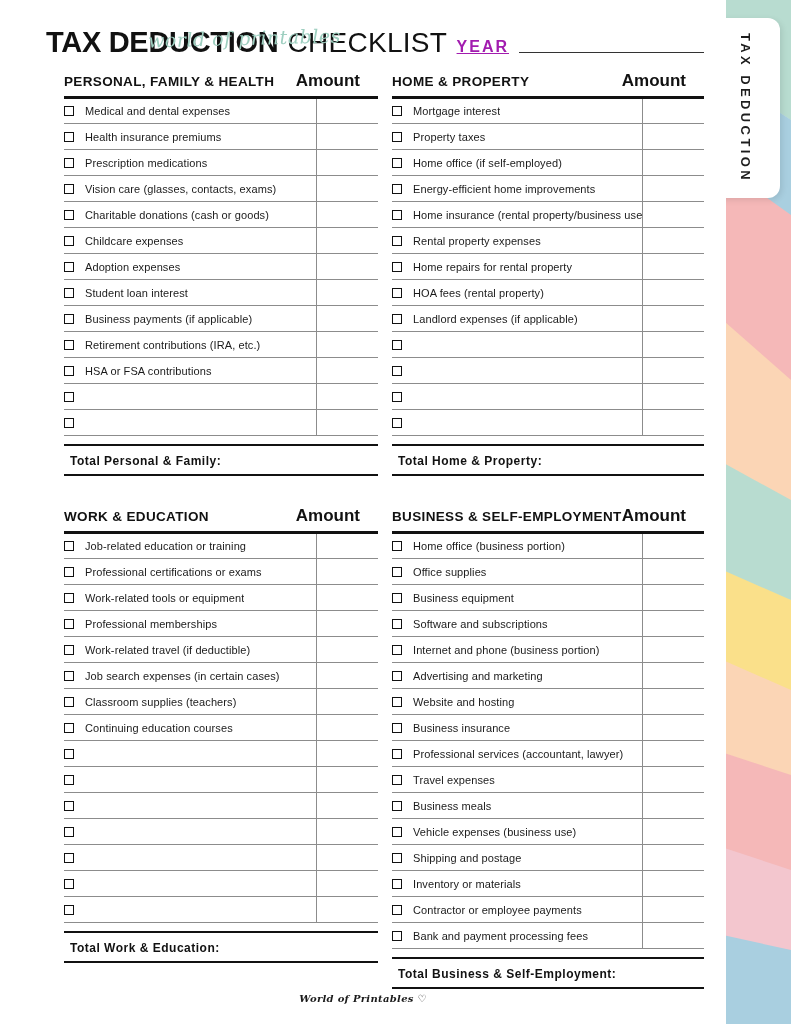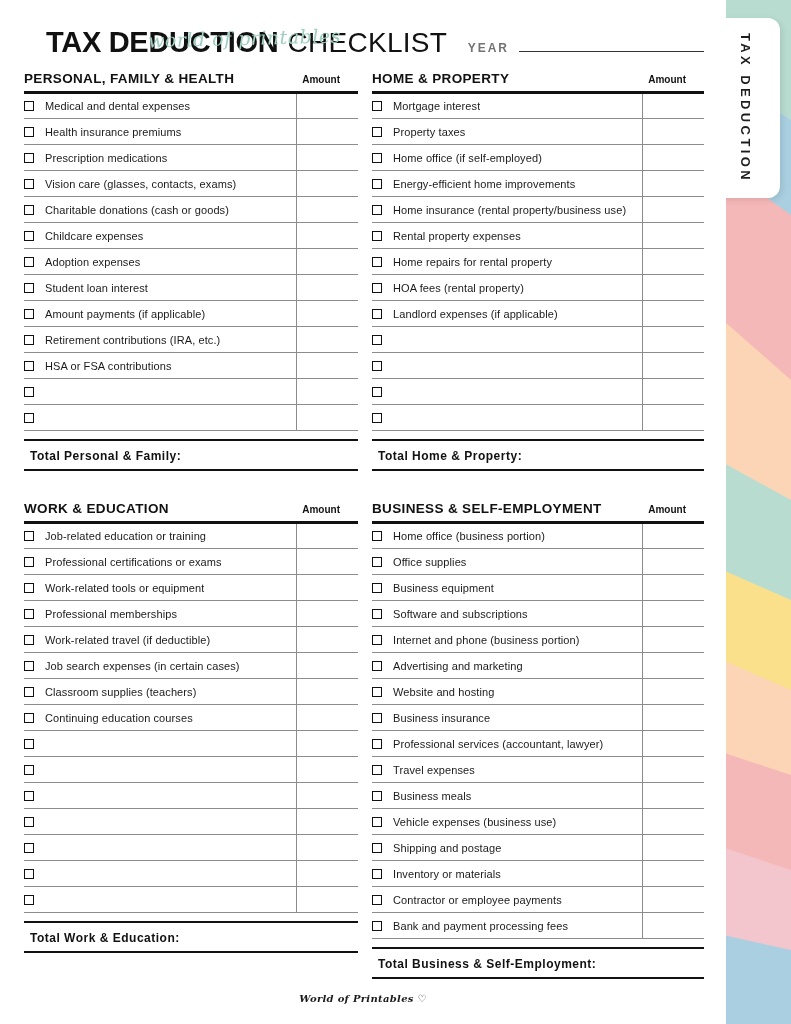--- a/index.html
+++ b/index.html
@@ -99,58 +99,59 @@
     white-space: nowrap;
   }
   .year-wrap {
     margin-left: auto;
     display: flex;
     align-items: baseline;
     gap: 10px;
     padding-bottom: 2px;
   }
   .year-label {
-    font-size: 12px;
+    font-size: 16px;
     font-weight: 700;
     letter-spacing: 2px;
-    color: #737373;
+    color: #a21caf;
+    text-decoration: underline;
   }
   .year-line {
     width: 185px;
     height: 1px;
     background: #333;
     align-self: flex-end;
     margin-bottom: 3px;
   }
 
   
   #sections {
     display: grid;
     grid-template-columns: 1fr 1fr;
     column-gap: 12px;
-    padding: 12px 22px 0 24px;
+    padding: 12px 22px 0 64px;
   }
   .section { break-inside: avoid; }
   .section.right-col { padding-left: 2px; }
 
   .sec-head {
     display: flex;
     align-items: baseline;
     padding-bottom: 5px;
   }
   .sec-title {
     font-size: 13.5px;
     font-weight: 700;
     letter-spacing: 0.35px;
     color: #111;
     white-space: nowrap;
   }
   .sec-amount {
     margin-left: auto;
-    font-size: 10px;
+    font-size: 17px;
     font-weight: 700;
     color: #111;
     padding-right: 18px;
   }
 
   table.checklist {
     width: 100%;
     border-collapse: collapse;
     table-layout: fixed;
     border-top: 3px solid #111;
@@ -331,21 +332,21 @@
                   <span class="checkbox"></span>
                   <span class="item-label">Student loan interest</span>
                 </span>
               </td>
               <td class="cell-amount"></td>
             </tr>
             <tr>
               <td class="cell-item">
                 <span class="item-inner">
                   <span class="checkbox"></span>
-                  <span class="item-label">Amount payments (if applicable)</span>
+                  <span class="item-label">Business payments (if applicable)</span>
                 </span>
               </td>
               <td class="cell-amount"></td>
             </tr>
             <tr>
               <td class="cell-item">
                 <span class="item-inner">
                   <span class="checkbox"></span>
                   <span class="item-label">Retirement contributions (IRA, etc.)</span>
                 </span>

